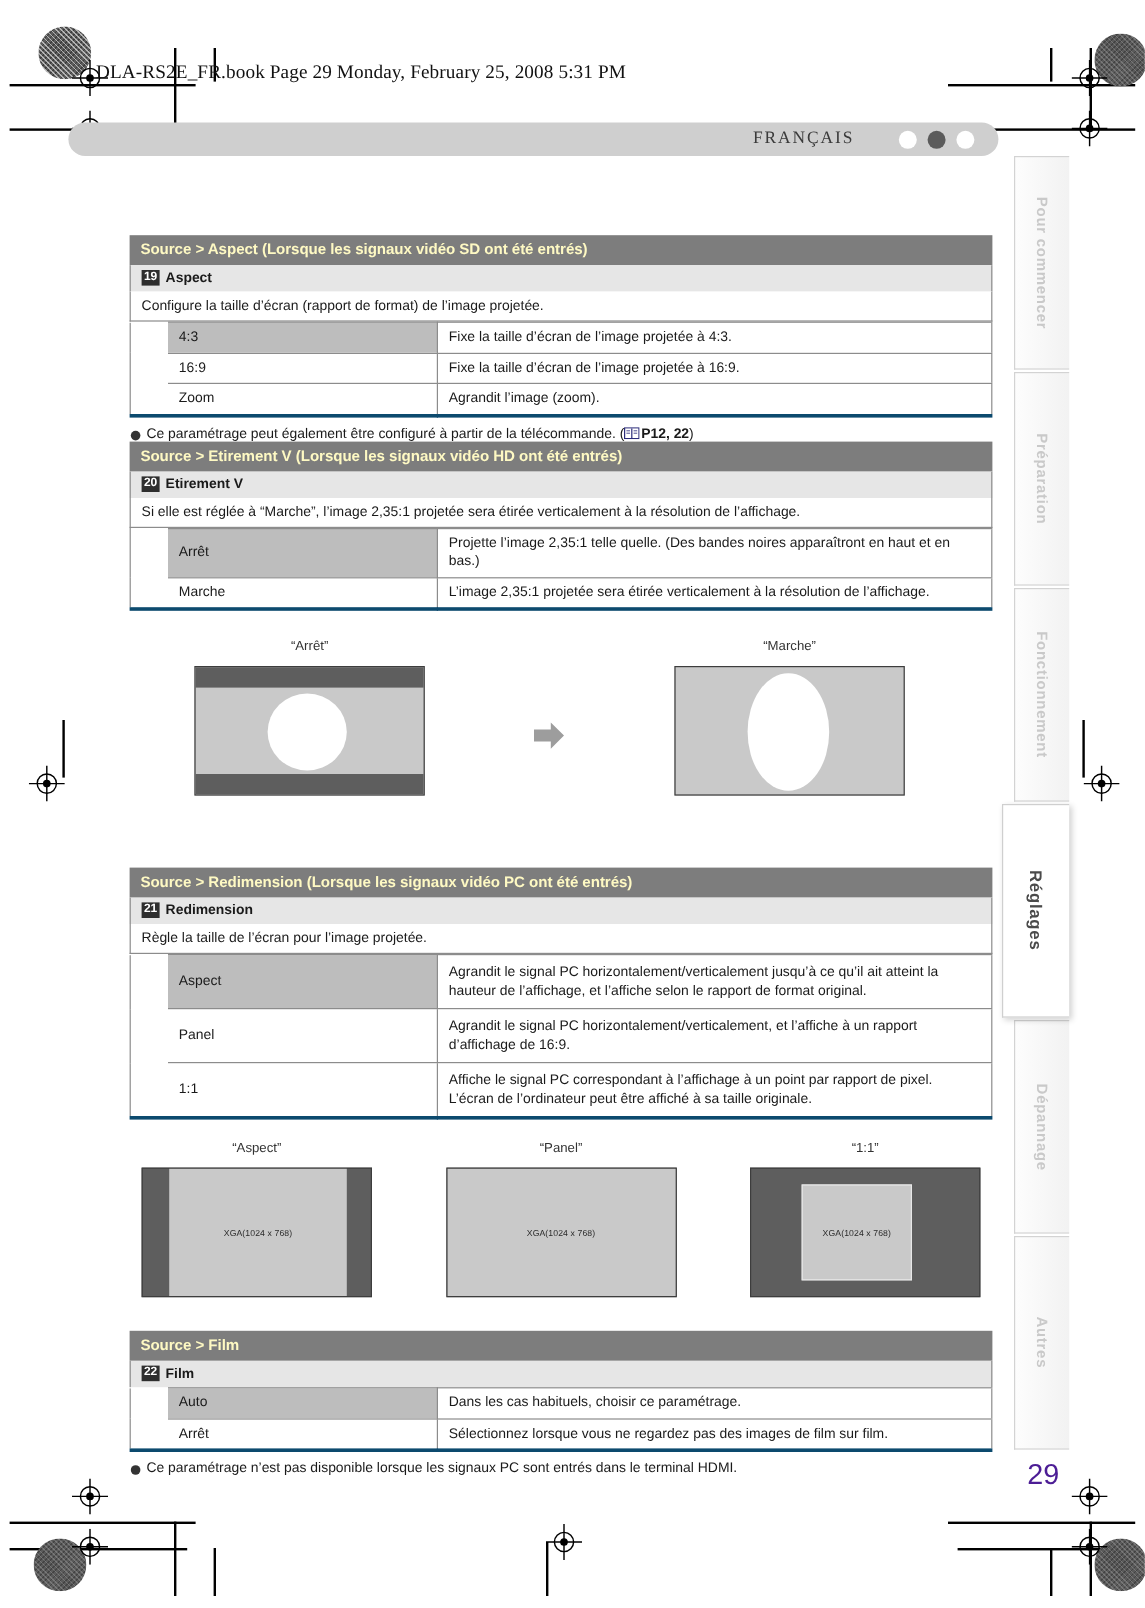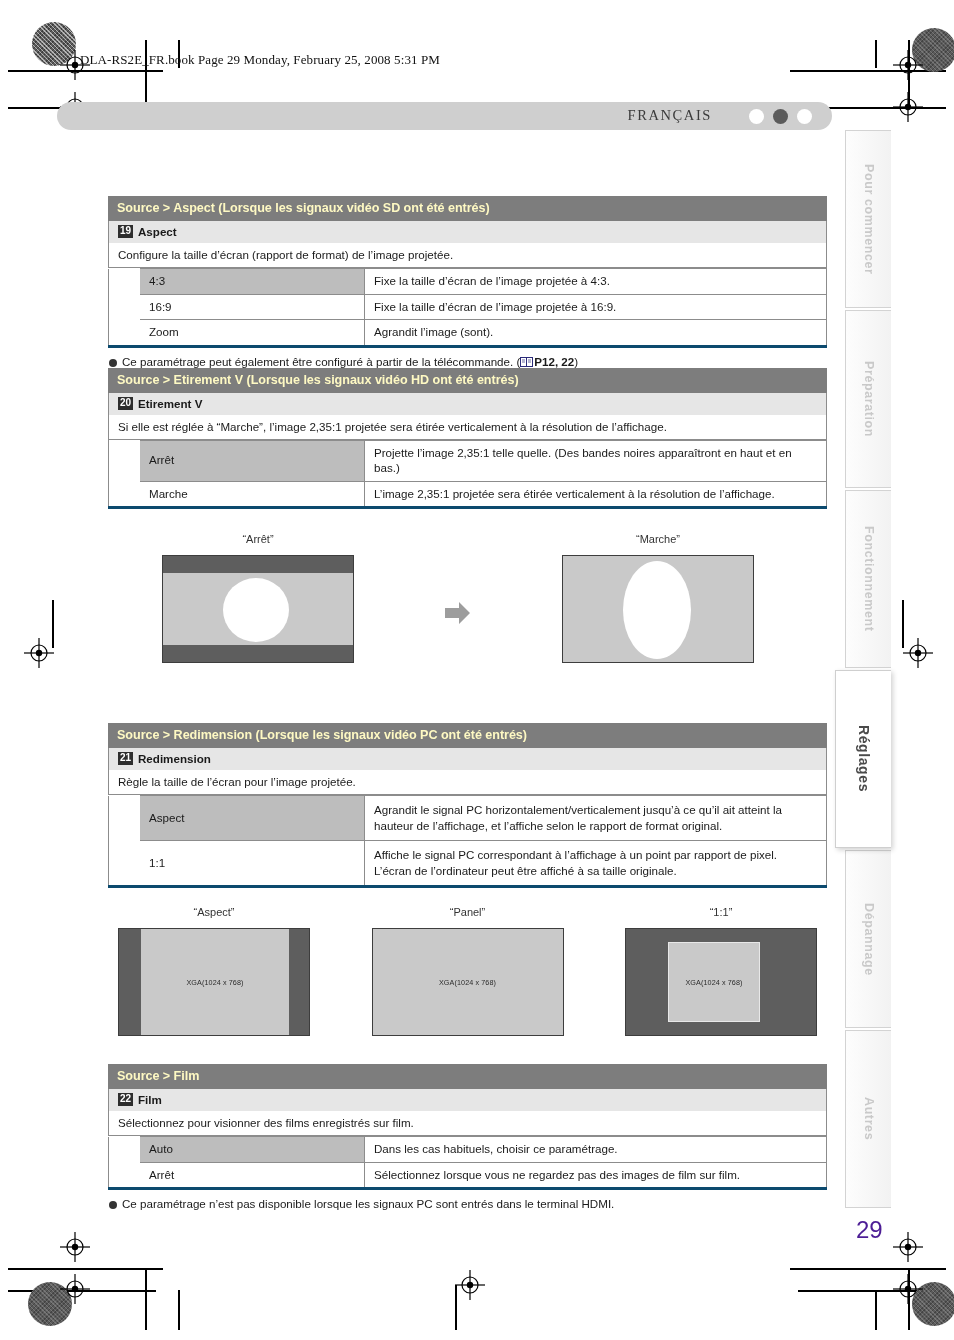--- a/index.html
+++ b/index.html
@@ -24,21 +24,21 @@
       repeating-linear-gradient(-45deg,rgba(0,0,0,.35) 0 1px,transparent 1px 3px);
   }
   .halftone.solid{background:#5a5a5a;background-image:
       repeating-linear-gradient(45deg,rgba(255,255,255,.18) 0 1px,transparent 1px 3px),
       repeating-linear-gradient(-45deg,rgba(0,0,0,.25) 0 1px,transparent 1px 3px);}
 
   
   .filehdr{
     position:absolute;left:80px;top:52px;
     font-family:"Liberation Serif", serif;
-    font-size:13px;letter-spacing:.1px;color:#111;white-space:nowrap;
+    font-size:16px;letter-spacing:.1px;color:#111;white-space:nowrap;
   }
 
   
   .langbar{
     position:absolute;left:57px;top:102px;width:775px;height:28px;
     background:#cfcfcf;border-radius:14px;
   }
   .langbar .lang{
     position:absolute;right:120px;top:5px;
     font-family:"Liberation Serif", serif;
@@ -317,21 +317,21 @@
           <td class="v">Fixe la taille d’écran de l’image projetée à 4:3.</td>
         </tr>
         <tr>
           <td class="spacer-left"></td>
           <td class="k">16:9</td>
           <td class="v">Fixe la taille d’écran de l’image projetée à 16:9.</td>
         </tr>
         <tr>
           <td class="spacer-left"></td>
           <td class="k">Zoom</td>
-          <td class="v">Agrandit l’image (sont).</td>
+          <td class="v">Agrandit l’image (zoom).</td>
         </tr>
       </tbody>
         </table>
       <div class="note">
         <span class="bul"></span>
         <span><span>Ce paramétrage peut également être configuré à partir de la télécommande. (</span><span class="bookicon"><svg width="13" height="10" viewBox="0 0 13 10">
                 <rect x="0.5" y="0.5" width="12" height="9" fill="none" stroke="#2b2b7a" stroke-width="1"></rect>
                 <line x1="6.5" y1="1" x2="6.5" y2="9" stroke="#2b2b7a" stroke-width="1"></line>
                 <line x1="2" y1="3" x2="5" y2="3" stroke="#2b2b7a" stroke-width=".7"></line>
                 <line x1="2" y1="5" x2="5" y2="5" stroke="#2b2b7a" stroke-width=".7"></line>
@@ -395,20 +395,25 @@
       <div class="sect-desc">Règle la taille de l’écran pour l’image projetée.</div>
       <table class="opts">
         <tbody>
             <tr class="hl">
           <td class="spacer-left"></td>
           <td class="k tall">Aspect</td>
           <td class="v tall vtop">Agrandit le signal PC horizontalement/verticalement jusqu’à ce qu’il ait atteint la hauteur de l’affichage, et l’affiche selon le rapport de format original.</td>
         </tr>
         <tr>
           <td class="spacer-left"></td>
+          <td class="k tall">Panel</td>
+          <td class="v tall vtop">Agrandit le signal PC horizontalement/verticalement, et l’affiche à un rapport d’affichage de 16:9.</td>
+        </tr>
+        <tr>
+          <td class="spacer-left"></td>
           <td class="k tall">1:1</td>
           <td class="v tall vtop">Affiche le signal PC correspondant à l’affichage à un point par rapport de pixel. L’écran de l’ordinateur peut être affiché à sa taille originale.</td>
         </tr>
       </tbody>
         </table>
     </div>
 
     <div class="figs" style="margin-top:18px;justify-content:space-between;padding:0 10px;">
       <div class="fig">
         <div class="figcap">“Aspect”</div>
@@ -435,21 +440,20 @@
         </div>
       </div>
     </div>
 
     <div class="sect" style="margin-top:28px;">
       <div class="sect-title">Source &gt; Film</div>
       <div class="sect-sub">
         <span class="numbadge">22</span>
         <span>Film</span>
       </div>
-      <div class="sect-desc">Sélectionnez pour visionner des films enregistrés sur film.</div>
       <table class="opts">
         <tbody>
             <tr class="hl">
           <td class="spacer-left"></td>
           <td class="k">Auto</td>
           <td class="v">Dans les cas habituels, choisir ce paramétrage.</td>
         </tr>
         <tr>
           <td class="spacer-left"></td>
           <td class="k">Arrêt</td>

